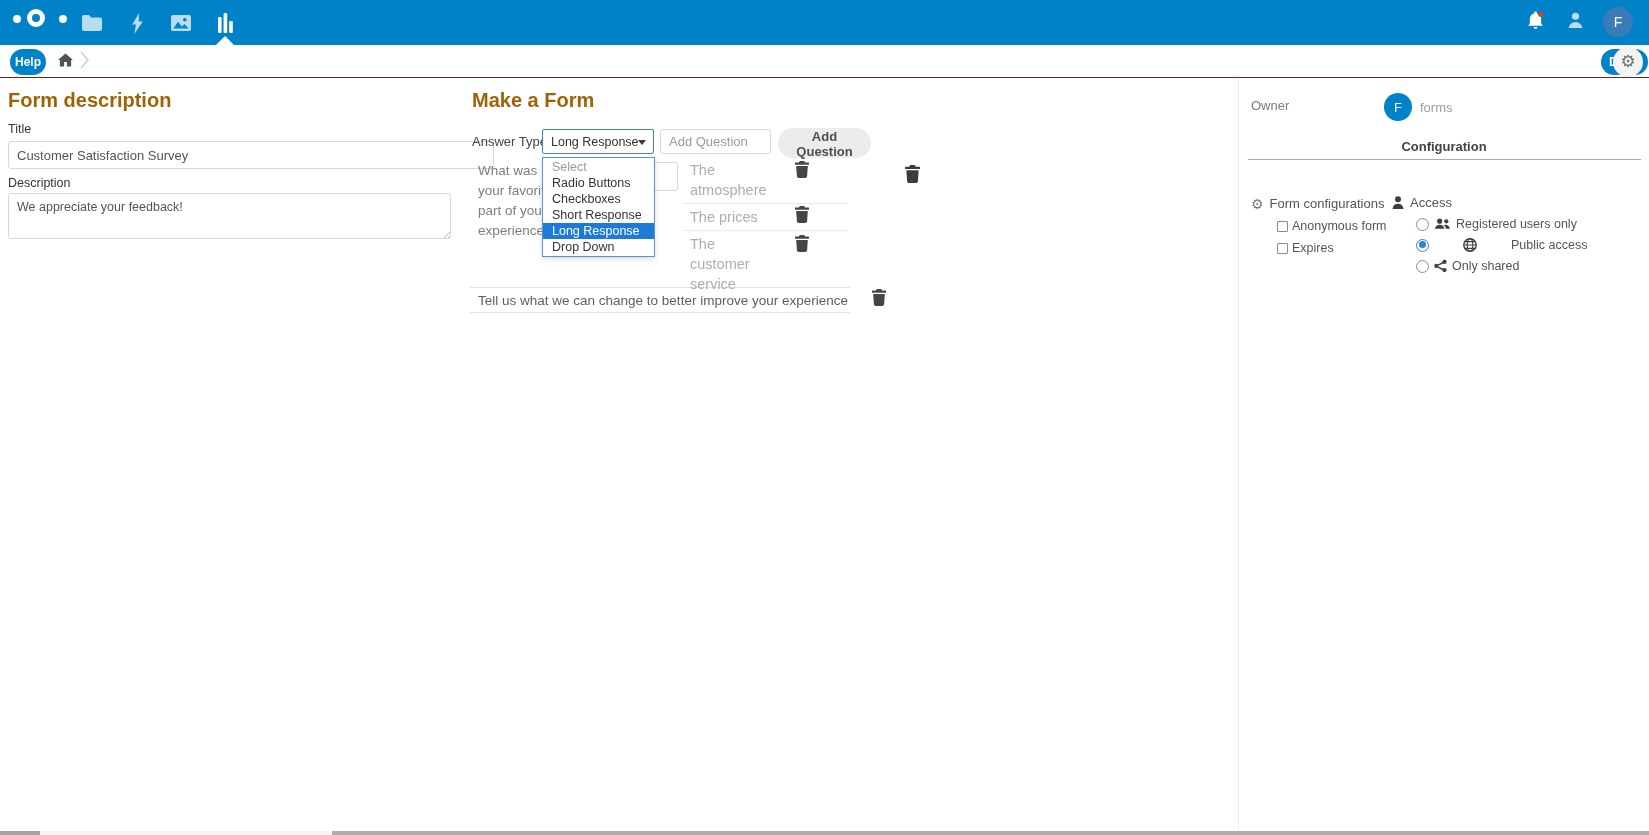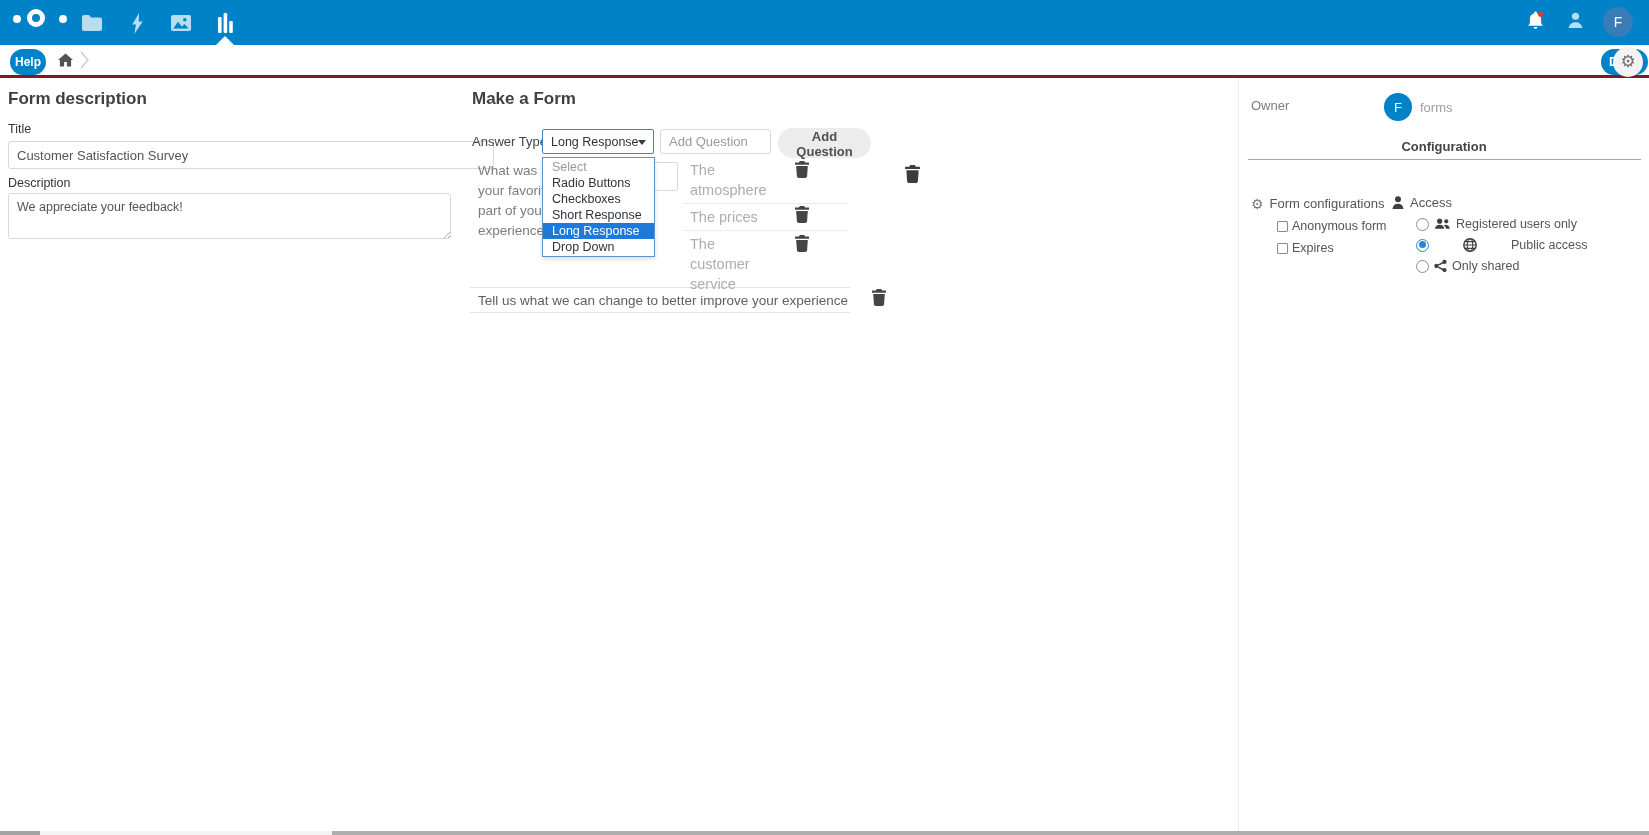--- a/index.html
+++ b/index.html
@@ -15,30 +15,30 @@
   .ring.s2{width:7px;height:7px;right:-3px;top:7px;}
   .appbtn{position:absolute;top:7px;width:32px;height:32px;display:flex;align-items:center;justify-content:center;opacity:.72;cursor:pointer;}
   .appbtn.active{opacity:1;}
   .app-files{left:76px;}.app-activity{left:121px;}.app-photos{left:165px;}.app-forms{left:209px;}
   .active-tri{position:absolute;left:216px;top:36px;width:0;height:0;border-left:9px solid transparent;border-right:9px solid transparent;border-bottom:9px solid #fff;}
   .bell{position:absolute;left:1527px;top:11px;}
   .contacts{position:absolute;left:1566px;top:11px;opacity:.72;}
   .avatar-hdr{position:absolute;left:1603px;top:7px;width:30px;height:30px;border-radius:50%;background:#3a7cb8;color:#fff;font-size:14px;display:flex;align-items:center;justify-content:center;}
 
   
-  .toolbar{position:absolute;left:0;top:45px;width:1649px;height:33px;background:#fff;border-bottom:3px solid #7f1d1d;}
+  .toolbar{position:absolute;left:0;top:45px;width:1649px;height:33px;background:#fff;border-bottom:1px solid #7f1d1d;}
   .pill{border:none;border-radius:14px;background:#0082c9;color:#fff;font-size:12px;font-weight:600;display:flex;align-items:center;justify-content:center;cursor:pointer;}
   .help-btn{position:absolute;left:10px;top:4px;width:36px;height:26px;}
   .home-crumb{position:absolute;left:58px;top:8px;cursor:pointer;}
   .crumb-chev{position:absolute;left:80px;top:6px;}
   .done-btn{position:absolute;left:1561px;top:4px;width:47px;height:26px;font-size:12.5px;margin-left:40px;}
   .gear-btn{position:absolute;left:1613px;top:2px;width:30px;height:30px;border-radius:50%;background:#f3f3f3;border:none;color:#6f6f6f;font-size:17px;line-height:30px;text-align:center;cursor:pointer;padding:0;}
 
   
-  .h2{position:absolute;font-size:17px;font-weight:bold;color:#404040;}
+  .h2{position:absolute;font-size:20px;font-weight:bold;color:#a16207;}
   .fd-h2{left:8px;top:89px;}
   .field-label{position:absolute;font-size:12.5px;color:#333;}
   .lbl-title{left:8px;top:122px;}
   .lbl-desc{left:8px;top:176px;}
   .text-input{position:absolute;border:1px solid #d8d8d8;border-radius:3px;background:#fff;font-size:13px;color:#555;padding:0 8px;outline:none;}
   .title-input{left:8px;top:141px;width:486px;height:28px;}
   .desc-area{position:absolute;left:8px;top:193px;width:443px;height:46px;border:1px solid #d8d8d8;border-radius:3px;font-size:12.5px;color:#555;padding:6px 8px;resize:none;outline:none;}
   .resize-grip{position:absolute;left:441px;top:229px;width:9px;height:9px;background:repeating-linear-gradient(135deg,transparent 0 2px,#b5b5b5 2px 3px);clip-path:polygon(100% 0,100% 100%,0 100%);}
 
   

